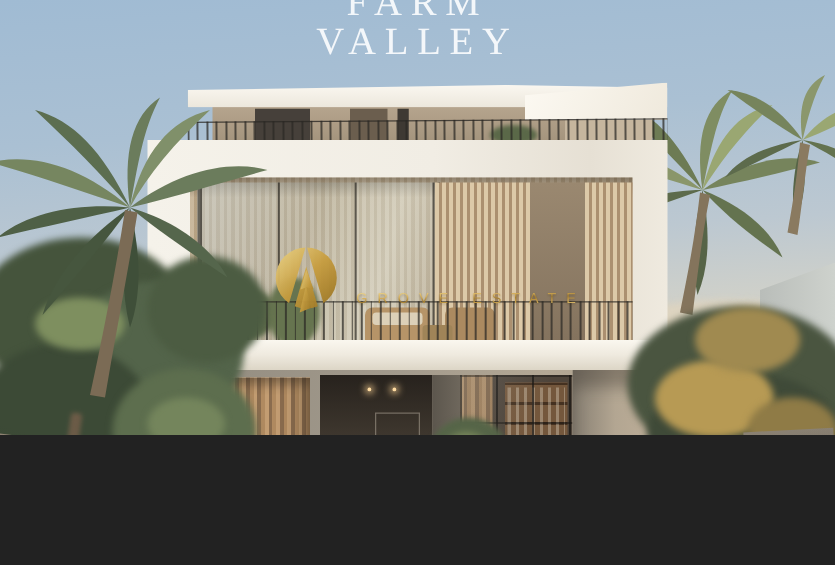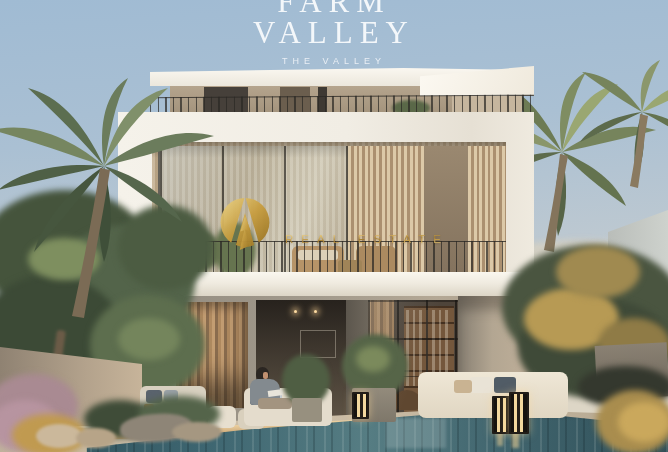--- a/index.html
+++ b/index.html
@@ -1,16 +1,16 @@
 <!DOCTYPE html>
 <html><head>
 <meta charset="utf-8">
 <style>
   html,body{margin:0;padding:0;background:#222;font-family:"Liberation Sans",sans-serif;}
-  .stage{position:relative;width:668px;height:452px;overflow:hidden;background:#aec3d4;}
+  .stage{position:relative;width:668px;height:348px;overflow:hidden;background:#aec3d4;}
   .layer{position:absolute;inset:0;}
   .abs{position:absolute;}
   .blob{border-radius:50%;filter:blur(3px);}
   .soft{filter:blur(1.5px);}
   .vbars{background:repeating-linear-gradient(90deg,rgba(42,40,36,.72) 0 1.4px,transparent 1.4px 7.6px);border-top:1.6px solid rgba(42,40,36,.8);}
   .slats{background:repeating-linear-gradient(90deg,#dcc9a8 0 3px,#ab9070 3px 5.6px);}
   .curtain{background:repeating-linear-gradient(90deg,#c39d72 0 3px,#8a6c4e 3px 6px,#b08a60 6px 9px);}
   .glasssheen{background:linear-gradient(105deg,rgba(205,216,218,.50),rgba(150,162,160,.28) 45%,rgba(210,218,214,.42) 75%,rgba(140,150,148,.25));}
   .mullions{background:repeating-linear-gradient(90deg,rgba(30,27,22,.65) 0 1.6px,transparent 1.6px 62px);}
   .serif{font-family:"Liberation Serif",serif;}
@@ -203,37 +203,36 @@
   </div>
 
   <div class="abs blob" style="left:596px;top:390px;width:78px;height:64px;background:#a98d4e;"></div>
   <div class="abs blob" style="left:618px;top:402px;width:52px;height:40px;background:#caa85c;"></div>
 
   <div class="layer" style="background:radial-gradient(120% 100% at 50% 40%,transparent 70%,rgba(40,40,45,.18) 100%);pointer-events:none;"></div>
 
   <div class="abs serif" style="left:214px;top:-8px;width:240px;text-align:center;color:rgba(248,250,252,.95);">
     <div style="font-size:31px;letter-spacing:7px;line-height:30px;margin-top:-5px;">FARM</div>
     <div style="font-size:31px;letter-spacing:7px;line-height:32px;">VALLEY</div>
-    <div style="font-family:'Liberation Sans',sans-serif;font-size:9px;letter-spacing:5px;margin-top:7px;color:rgba(244,247,250,.85);">THE VALLEY</div>
   </div>
 
   <div class="abs" style="left:212px;top:192px;width:260px;height:64px;opacity:.95;">
     <svg style="position:absolute;left:0;top:0;width:66px;height:66px;" viewBox="0 0 100 100">
       <defs>
         <linearGradient id="goldg" x1="0" y1="0" x2="1" y2="1">
           <stop offset="0" stop-color="#ecd588"></stop>
           <stop offset=".5" stop-color="#c79d3f"></stop>
           <stop offset="1" stop-color="#96701f"></stop>
         </linearGradient>
         <mask id="cutA">
           <rect width="100" height="100" fill="#fff"></rect>
           <path d="M50,6 L27,84 L35,84 L50,32 L65,84 L73,84 Z" fill="#000"></path>
         </mask>
       </defs>
       <g mask="url(#cutA)">
         <circle cx="50" cy="46" r="37" fill="url(#goldg)"></circle>
       </g>
       <path d="M50,36 L59,60 L50,57 L56,82 L42,88 L49,58 L43,60 Z" fill="url(#goldg)"></path>
     </svg>
-    <div class="goldtext" style="position:absolute;left:73px;top:41px;font-size:11.5px;letter-spacing:8px;white-space:nowrap;">REAL ESTATE</div>
+    <div class="goldtext" style="position:absolute;left:73px;top:41px;font-size:11.5px;letter-spacing:8px;white-space:nowrap;">GROVE ESTATE</div>
   </div>
 
 </div>
 
 </body></html>

